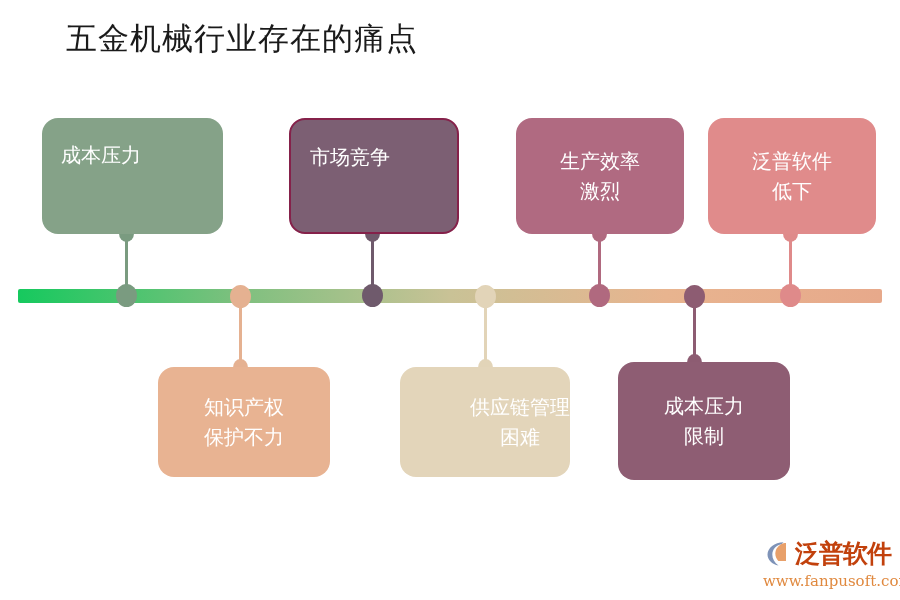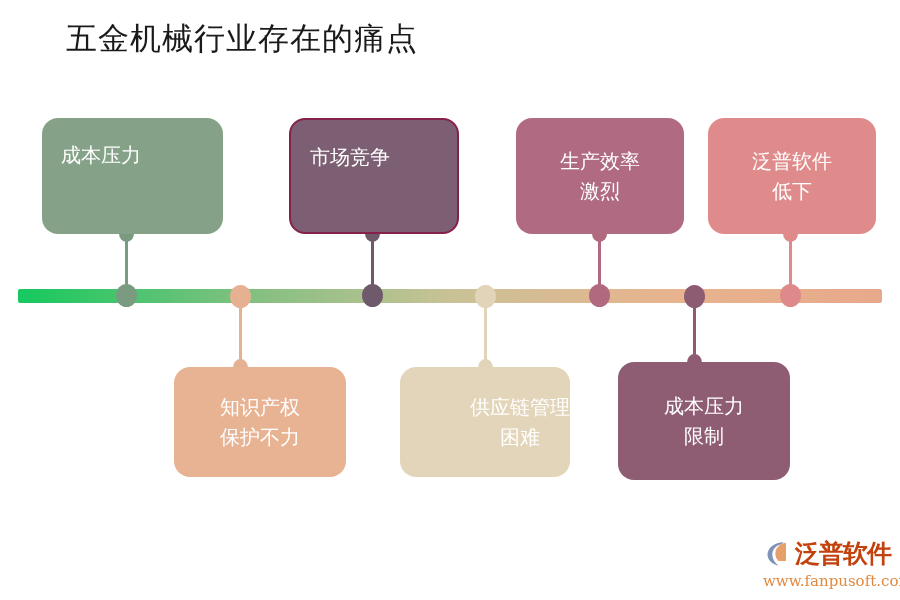--- a/index.html
+++ b/index.html
@@ -183,21 +183,21 @@
       <div class="card align-center" style="left: 708px; top: 118px; width: 168px; height: 116px; background: rgb(224, 139, 139);"><span class="card-label">泛普软件
 低下</span></div>
     </div>
 
   <div id="below-group">
       <div class="connector down" style="left: 239px; top: 296px; height: 71px;">
         <div class="stem" style="background: rgb(229, 177, 145);"></div>
         <div class="dot-card" style="background: rgb(229, 177, 145);"></div>
         <div class="dot-axis" style="background: rgb(229, 177, 145);"></div>
       </div>
-      <div class="card align-center" style="left: 158px; top: 367px; width: 172px; height: 110px; background: rgb(232, 179, 146); margin-left: 16px;"><span class="card-label">知识产权
+      <div class="card align-center" style="left: 158px; top: 367px; width: 172px; height: 110px; background: rgb(232, 179, 146);"><span class="card-label">知识产权
 保护不力</span></div>
       <div class="connector down" style="left: 484px; top: 296px; height: 71px;">
         <div class="stem" style="background: rgb(226, 212, 184);"></div>
         <div class="dot-card" style="background: rgb(226, 212, 184);"></div>
         <div class="dot-axis" style="background: rgb(226, 212, 184);"></div>
       </div>
       <div class="card align-center" style="left: 400px; top: 367px; width: 170px; height: 110px; background: rgb(227, 213, 186); justify-content: flex-end;"><span class="card-label">供应链管理
 困难</span></div>
       <div class="connector down" style="left: 693px; top: 296px; height: 66px;">
         <div class="stem" style="background: rgb(141, 92, 114);"></div>

